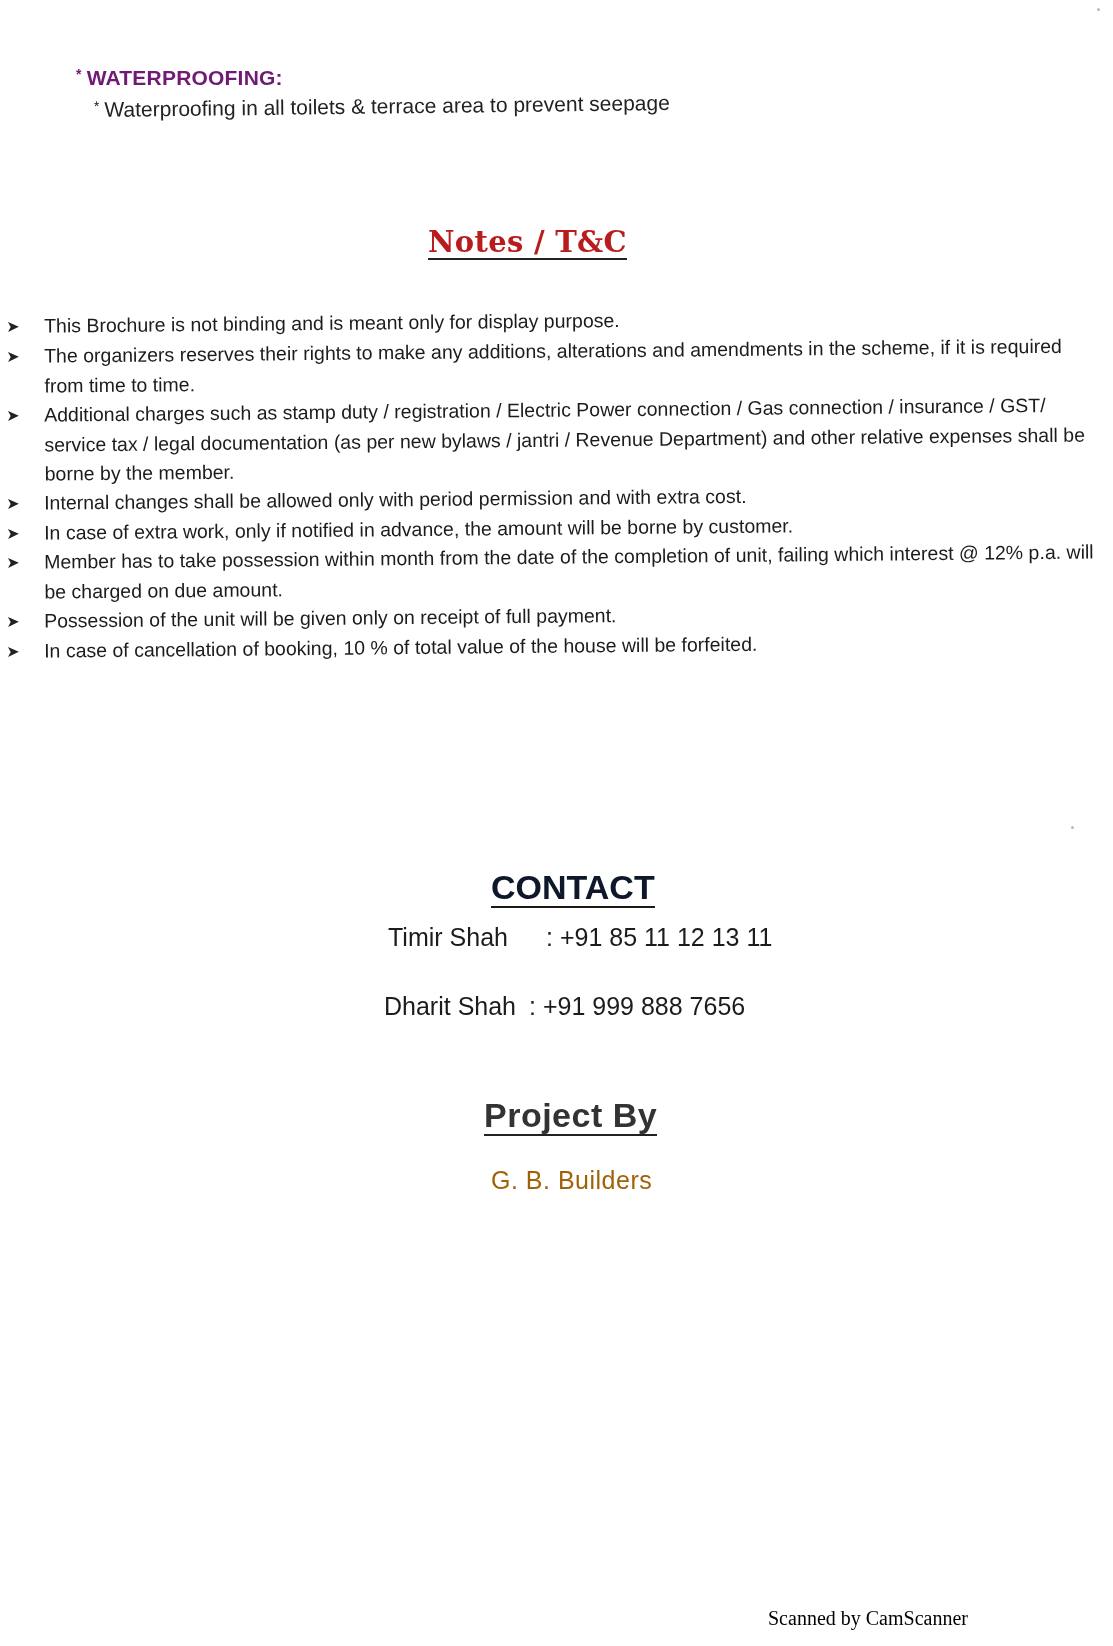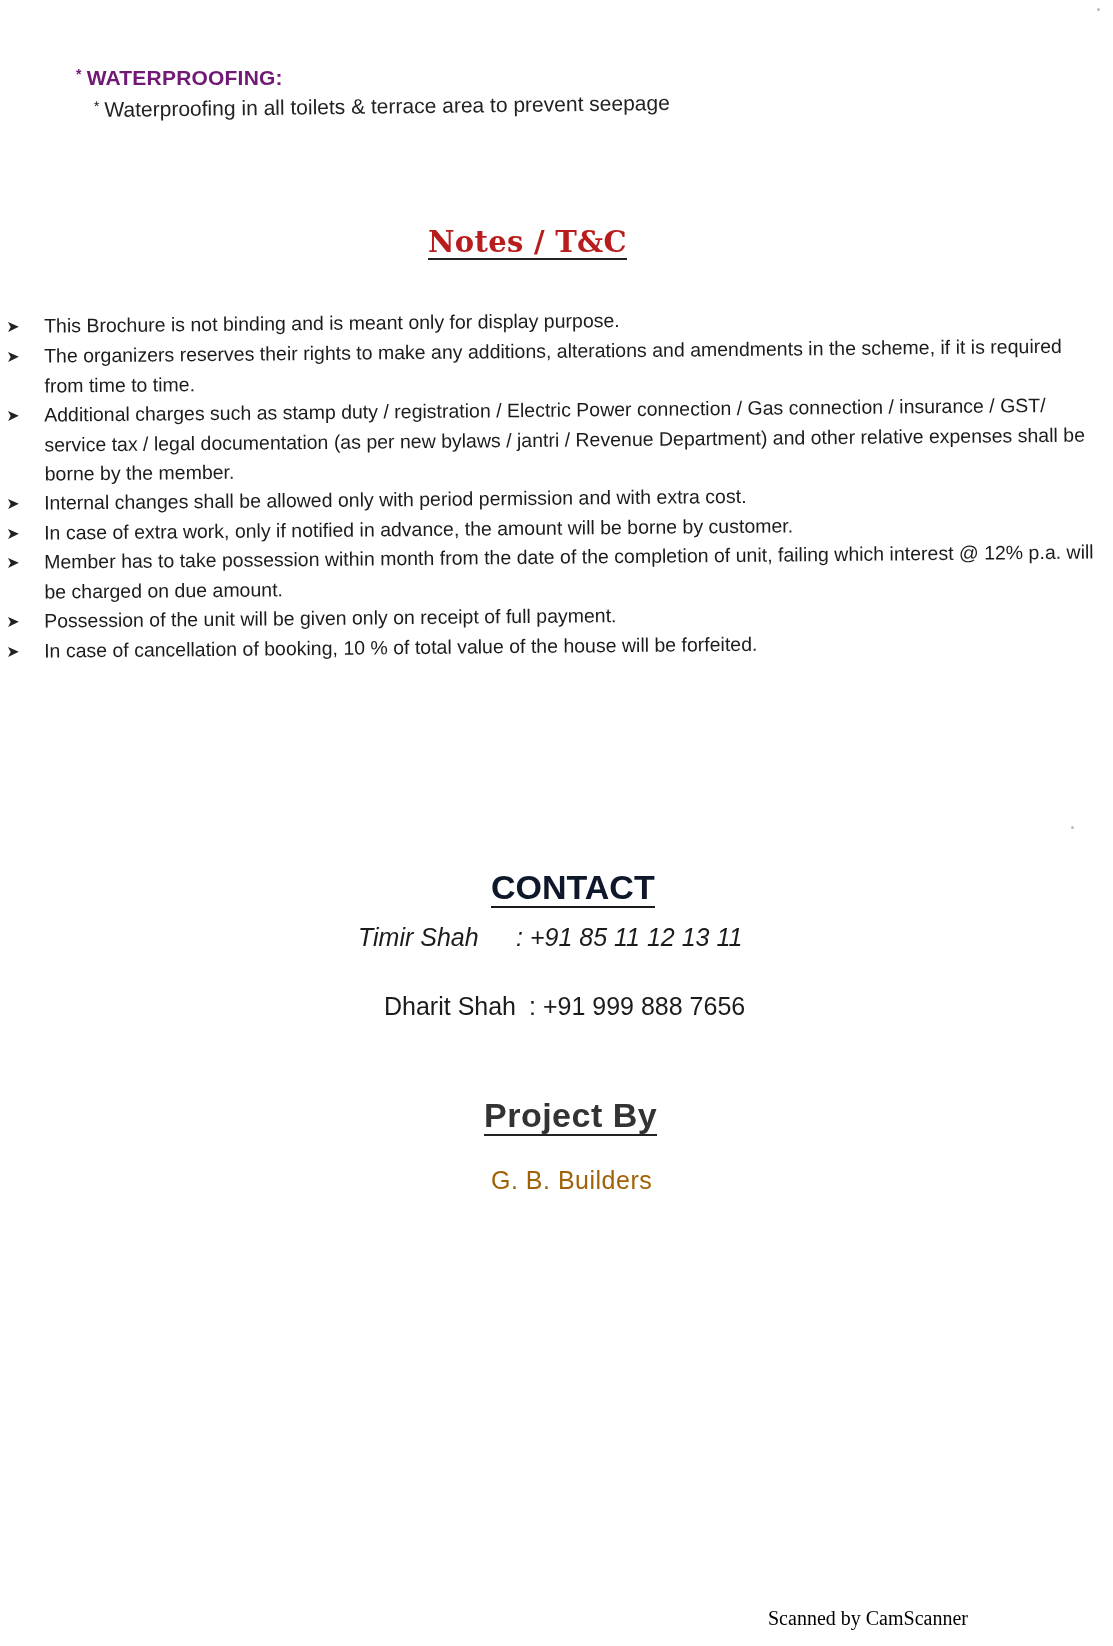--- a/index.html
+++ b/index.html
@@ -95,21 +95,21 @@
       line-height: 38px;
       padding-bottom: 0px;
       margin-top: 12px;
     }
     .contact-row {
       position: absolute;
       font-size: 25px;
       color: #1c1c1c;
       white-space: pre;
     }
-    .contact-row.r1 { left: 358px; top: 923px; font-style: italic; }
+    .contact-row.r1 { left: 388px; top: 923px; }
     .contact-row.r2 { left: 384px; top: 980px; }
     .contact-name { display: inline-block; }
     .contact-sep { display: inline-block; }
     .r1 .contact-name { width: 158px; }
     .r2 .contact-name { width: 145px; margin-top: 12px; }
     .project-title {
       position: absolute;
       left: 484px;
       top: 1096px;
       font-size: 34px;

